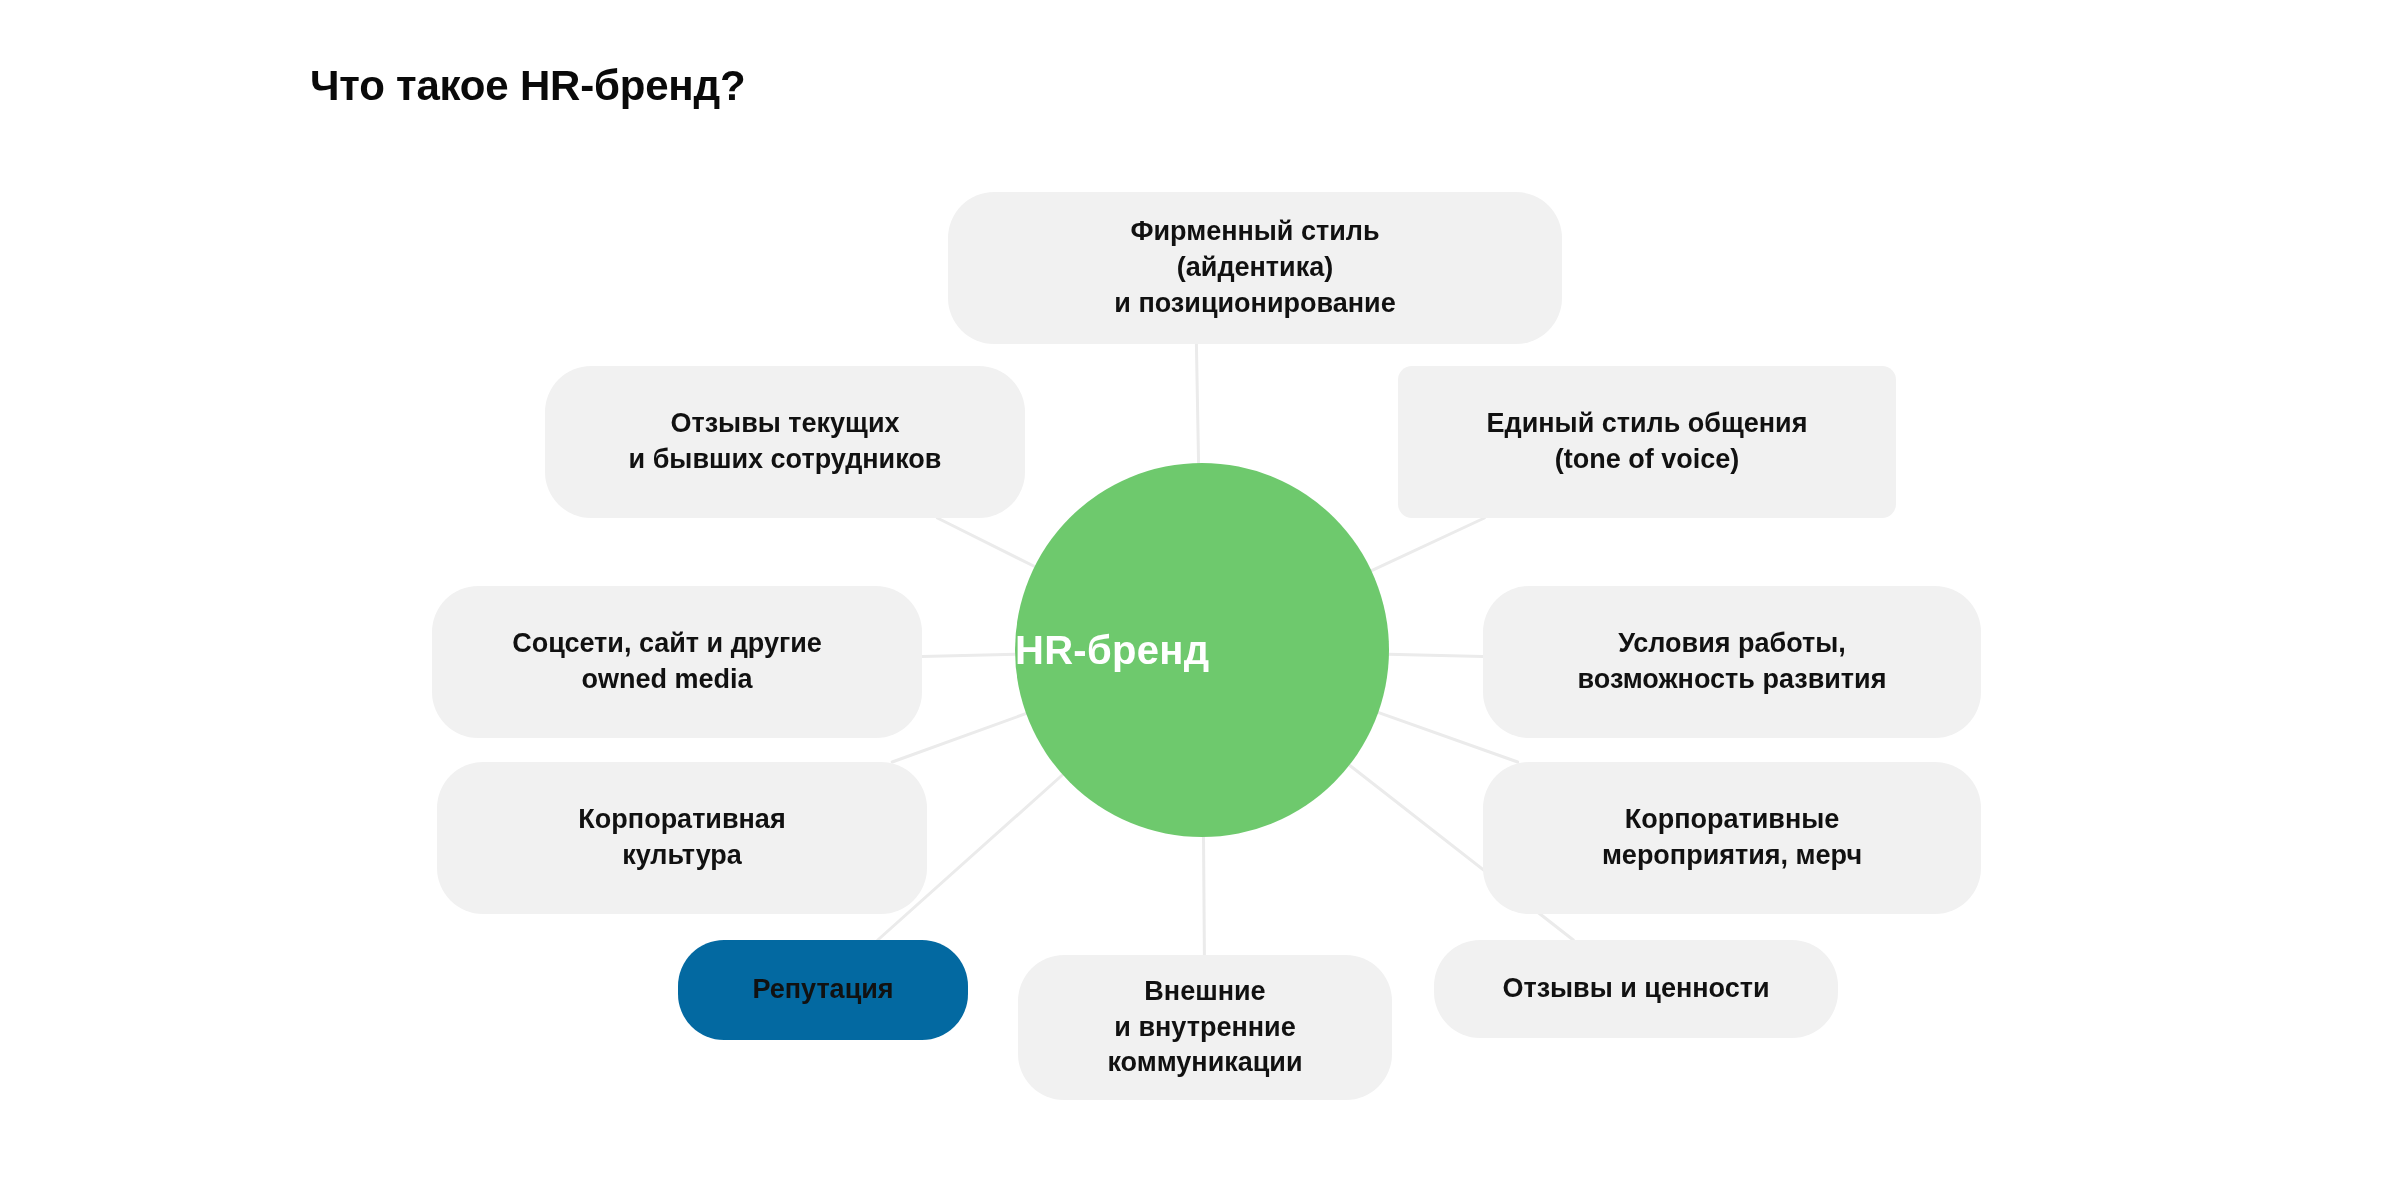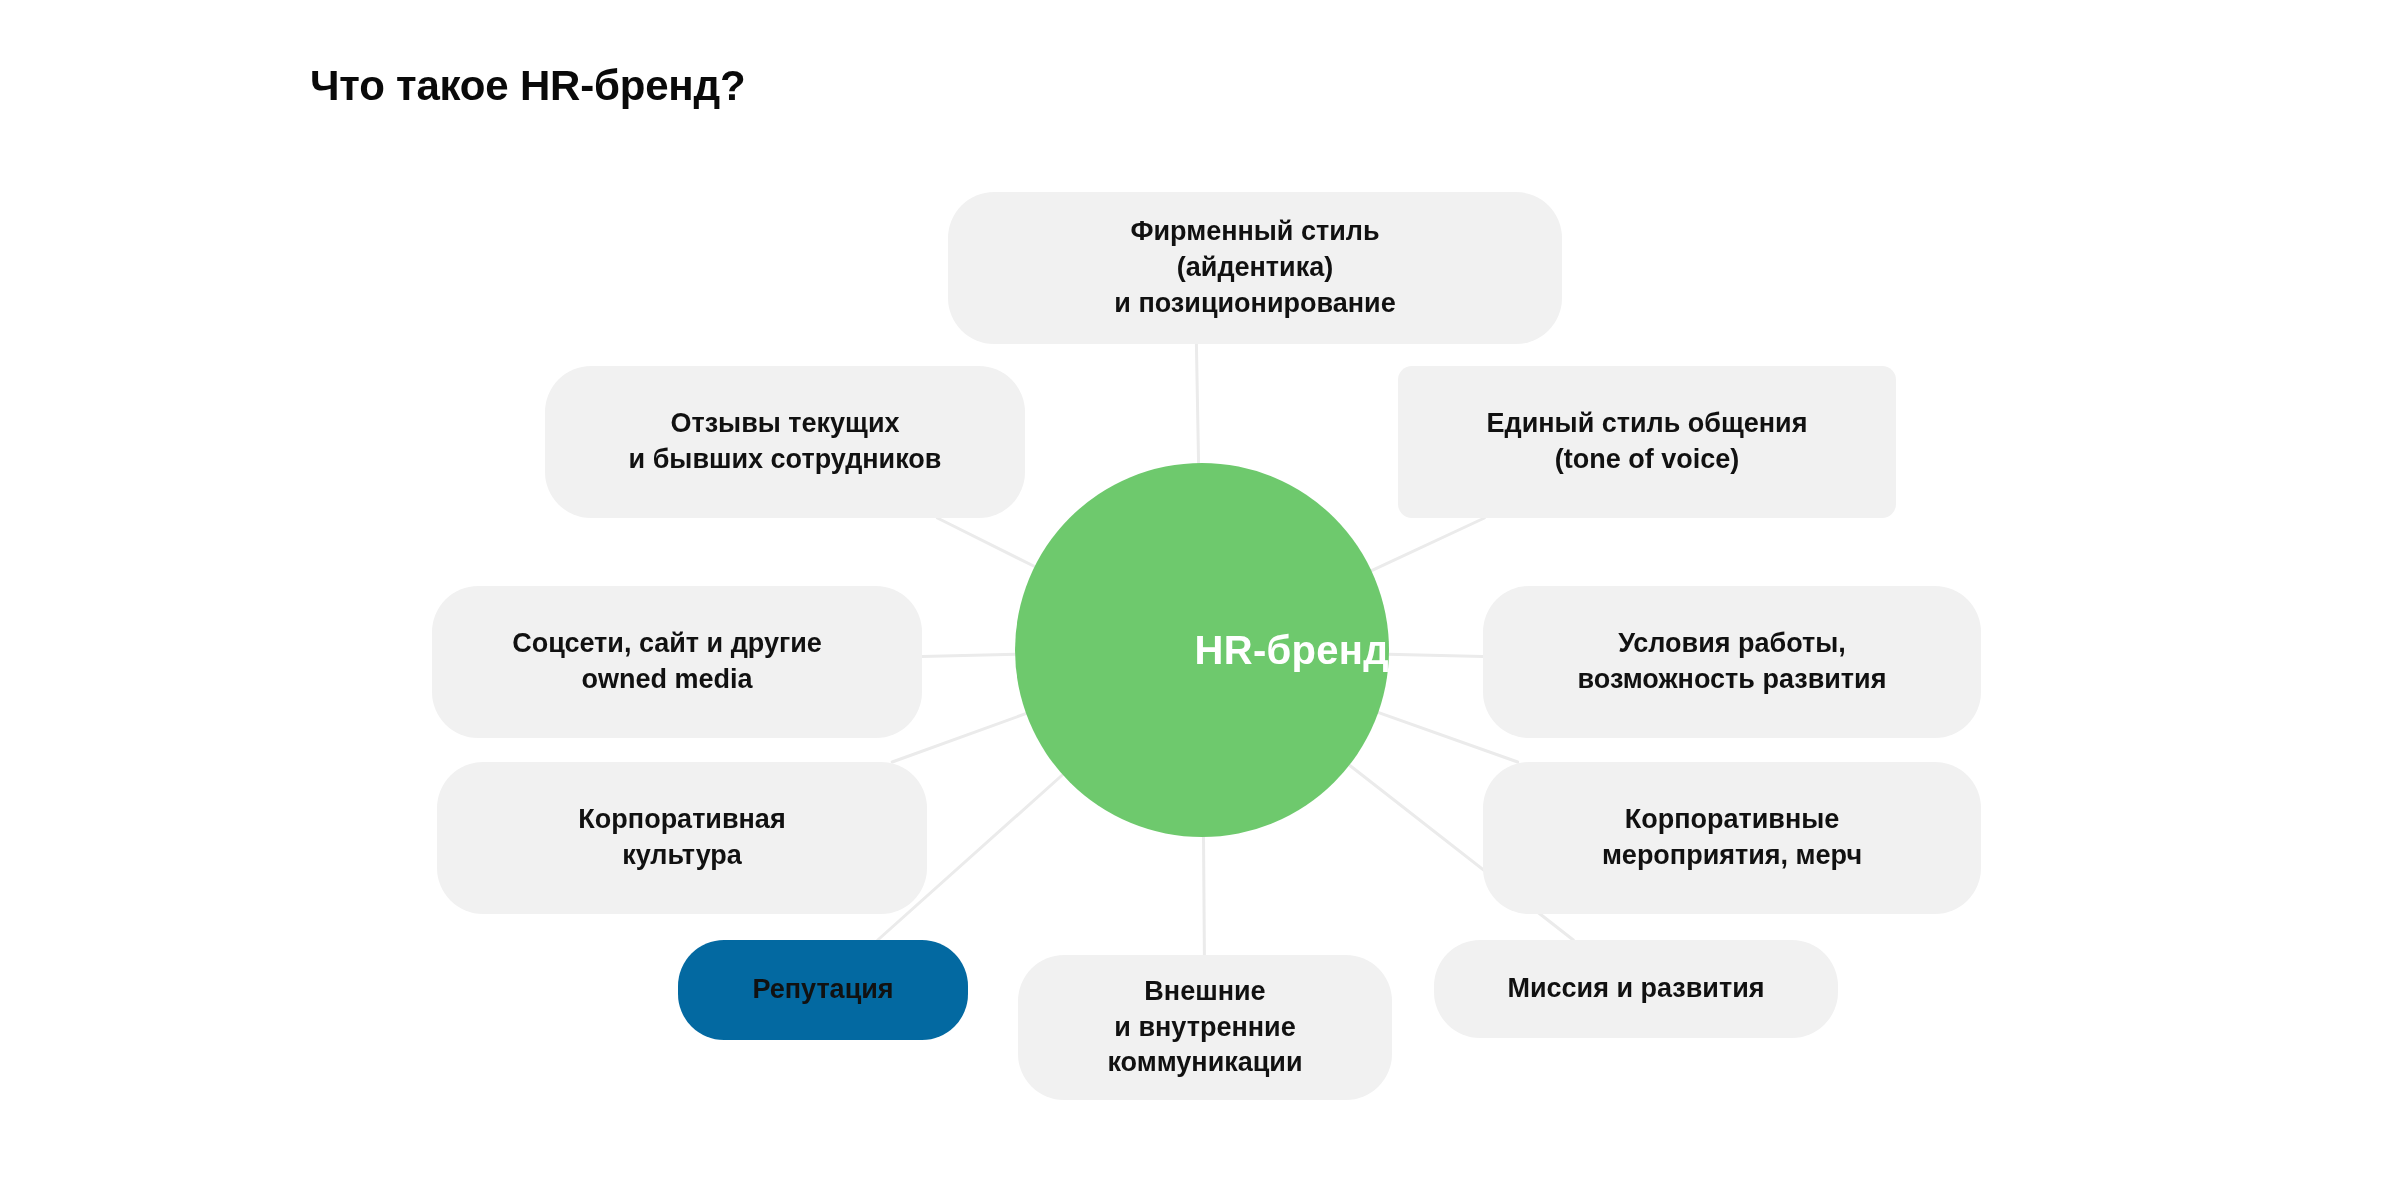--- a/index.html
+++ b/index.html
@@ -56,21 +56,21 @@
   #hub {
     position: absolute;
     left: 1015px;
     top: 463px;
     width: 374px;
     height: 374px;
     border-radius: 50%;
     background: #6ec96d;
     display: flex;
     align-items: center;
-    justify-content: flex-end;
+    justify-content: flex-start;
     color: #ffffff;
     font-size: 40px;
     font-weight: 700;
     letter-spacing: 0.3px;
   }
 </style>
 </head>
 <body>
 
 <div id="stage">
@@ -95,21 +95,21 @@
   <div id="node-layer">
       <div class="node" style="left: 938px; top: 192px; width: 614px; height: 152px; background: rgb(241, 241, 241); color: rgb(17, 17, 17); margin-left: 10px;"><span>Фирменный стиль
 (айдентика)
 и позиционирование</span></div>
       <div class="node" style="left: 1398px; top: 366px; width: 498px; height: 152px; background: rgb(241, 241, 241); color: rgb(17, 17, 17); border-radius: 14px;"><span>Единый стиль общения
 (tone of voice)</span></div>
       <div class="node" style="left: 1483px; top: 586px; width: 498px; height: 152px; background: rgb(241, 241, 241); color: rgb(17, 17, 17);"><span>Условия работы,
 возможность развития</span></div>
       <div class="node" style="left: 1483px; top: 762px; width: 498px; height: 152px; background: rgb(241, 241, 241); color: rgb(17, 17, 17);"><span>Корпоративные
 мероприятия, мерч</span></div>
-      <div class="node" style="left: 1434px; top: 940px; width: 404px; height: 98px; background: rgb(241, 241, 241); color: rgb(17, 17, 17);"><span>Миссия и развития</span></div>
+      <div class="node" style="left: 1434px; top: 940px; width: 404px; height: 98px; background: rgb(241, 241, 241); color: rgb(17, 17, 17);"><span>Отзывы и ценности</span></div>
       <div class="node" style="left: 1018px; top: 955px; width: 374px; height: 145px; background: rgb(241, 241, 241); color: rgb(17, 17, 17);"><span>Внешние
 и внутренние
 коммуникации</span></div>
       <div class="node" style="left: 678px; top: 940px; width: 290px; height: 100px; background: #0369a1; color: rgb(17, 17, 17);"><span>Репутация</span></div>
       <div class="node" style="left: 437px; top: 762px; width: 490px; height: 152px; background: rgb(241, 241, 241); color: rgb(17, 17, 17);"><span>Корпоративная
 культура</span></div>
       <div class="node" style="left: 432px; top: 586px; width: 490px; height: 152px; background: rgb(241, 241, 241); color: rgb(17, 17, 17); padding-left: 8px;"><span>Соцсети, сайт и другие
 owned media</span></div>
       <div class="node" style="left: 545px; top: 366px; width: 480px; height: 152px; background: rgb(241, 241, 241); color: rgb(17, 17, 17);"><span>Отзывы текущих
 и бывших сотрудников</span></div>

